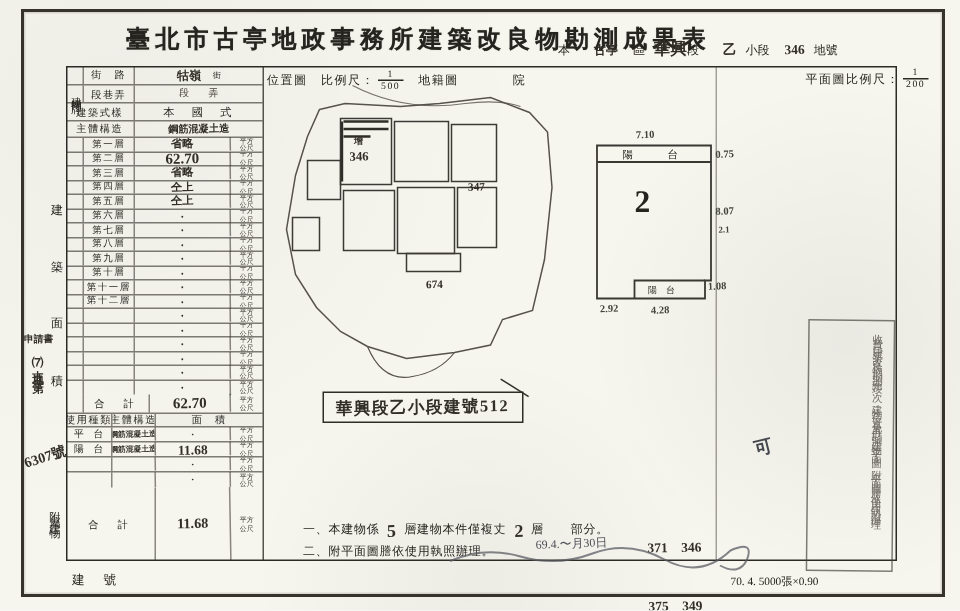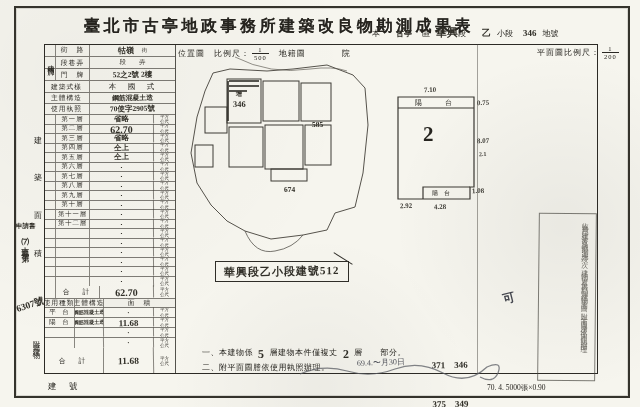--- a/index.html
+++ b/index.html
@@ -86,35 +86,26 @@
         <span class="hw val">牯嶺</span>
         <span style="font-size:5.5px;">街</span>
       </div>
     </div>
     <div class="row" style="height:12px;">
       <div class="cell" style="width:12px;"></div>
       <div class="cell lbl" style="width:34px;">段巷弄</div>
       <div class="cell" style="flex:1;font-size:6.5px;color:#45433c;">段　　弄</div>
     </div>
     <div class="row" style="height:12px;">
-      <div class="cell" style="width:12px;"></div>
-      <div class="cell lbl" style="width:34px;">門　牌</div>
-      <div class="cell hw" style="flex:1;font-size:7.5px;">52之2號 2樓</div>
-    </div>
-    <div class="row" style="height:12px;">
       <div class="cell lbl" style="width:46px;">建築式樣</div>
       <div class="cell" style="flex:1;font-size:7.5px;letter-spacing:2px;text-align:center;">本　國　式</div>
     </div>
     <div class="row" style="height:11px;">
       <div class="cell lbl" style="width:46px;">主體構造</div>
       <div class="cell hw" style="flex:1;font-size:6.8px;">鋼筋混凝土造</div>
-    </div>
-    <div class="row" style="height:11px;">
-      <div class="cell lbl" style="width:46px;">使用執照</div>
-      <div class="cell hw" style="flex:1;font-size:7.5px;">70使字2905號</div>
     </div>
 
     <div id="floors" style="display:flex;flex-direction:column;height:171px;">
         <div class="row" style="height: 9.5px;">
           <div class="cell " style="width:12px;"></div>
           <div class="cell lbl" style="width:34px;font-size:6.3px;">第一層</div>
           <div class="cell hw" style="width:64px;font-size:7.5px;">省略</div>
           <div class="cell unitcell" style="flex:1;">
             <div>平方公尺</div>
           </div>
@@ -359,21 +350,21 @@
     </g>
     <g stroke="#2f2d28" stroke-width="1.6">
       <line x1="54" y1="26" x2="84" y2="26"></line>
         <line x1="54" y1="31" x2="84" y2="31"></line>
       <line x1="54" y1="36" x2="72" y2="36"></line>
         <line x1="53" y1="26" x2="53" y2="66"></line>
     </g>
   </svg>
   <div class="abs hw" style="left:236px;top:90px;font-size:6px;">增</div>
   <div class="abs hw" style="left:233px;top:99px;font-size:8.5px;">346</div>
-  <div class="abs hw" style="left:312px;top:120px;font-size:7.5px;">585</div>
+  <div class="abs hw" style="left:312px;top:120px;font-size:7.5px;">347</div>
   <div class="abs hw" style="left:284px;top:185px;font-size:7.5px;">674</div>
 
   <div class="boxlabel">
     <span class="hw" style="font-size:11px;letter-spacing:1px;white-space:nowrap;">華興段乙小段建號512</span>
   </div>
 
   <div class="abs hdr8 printed" style="left:537px;top:45px;">
     <span>平面圖比例尺：</span>
     <span class="frac">
       <span>1</span>

